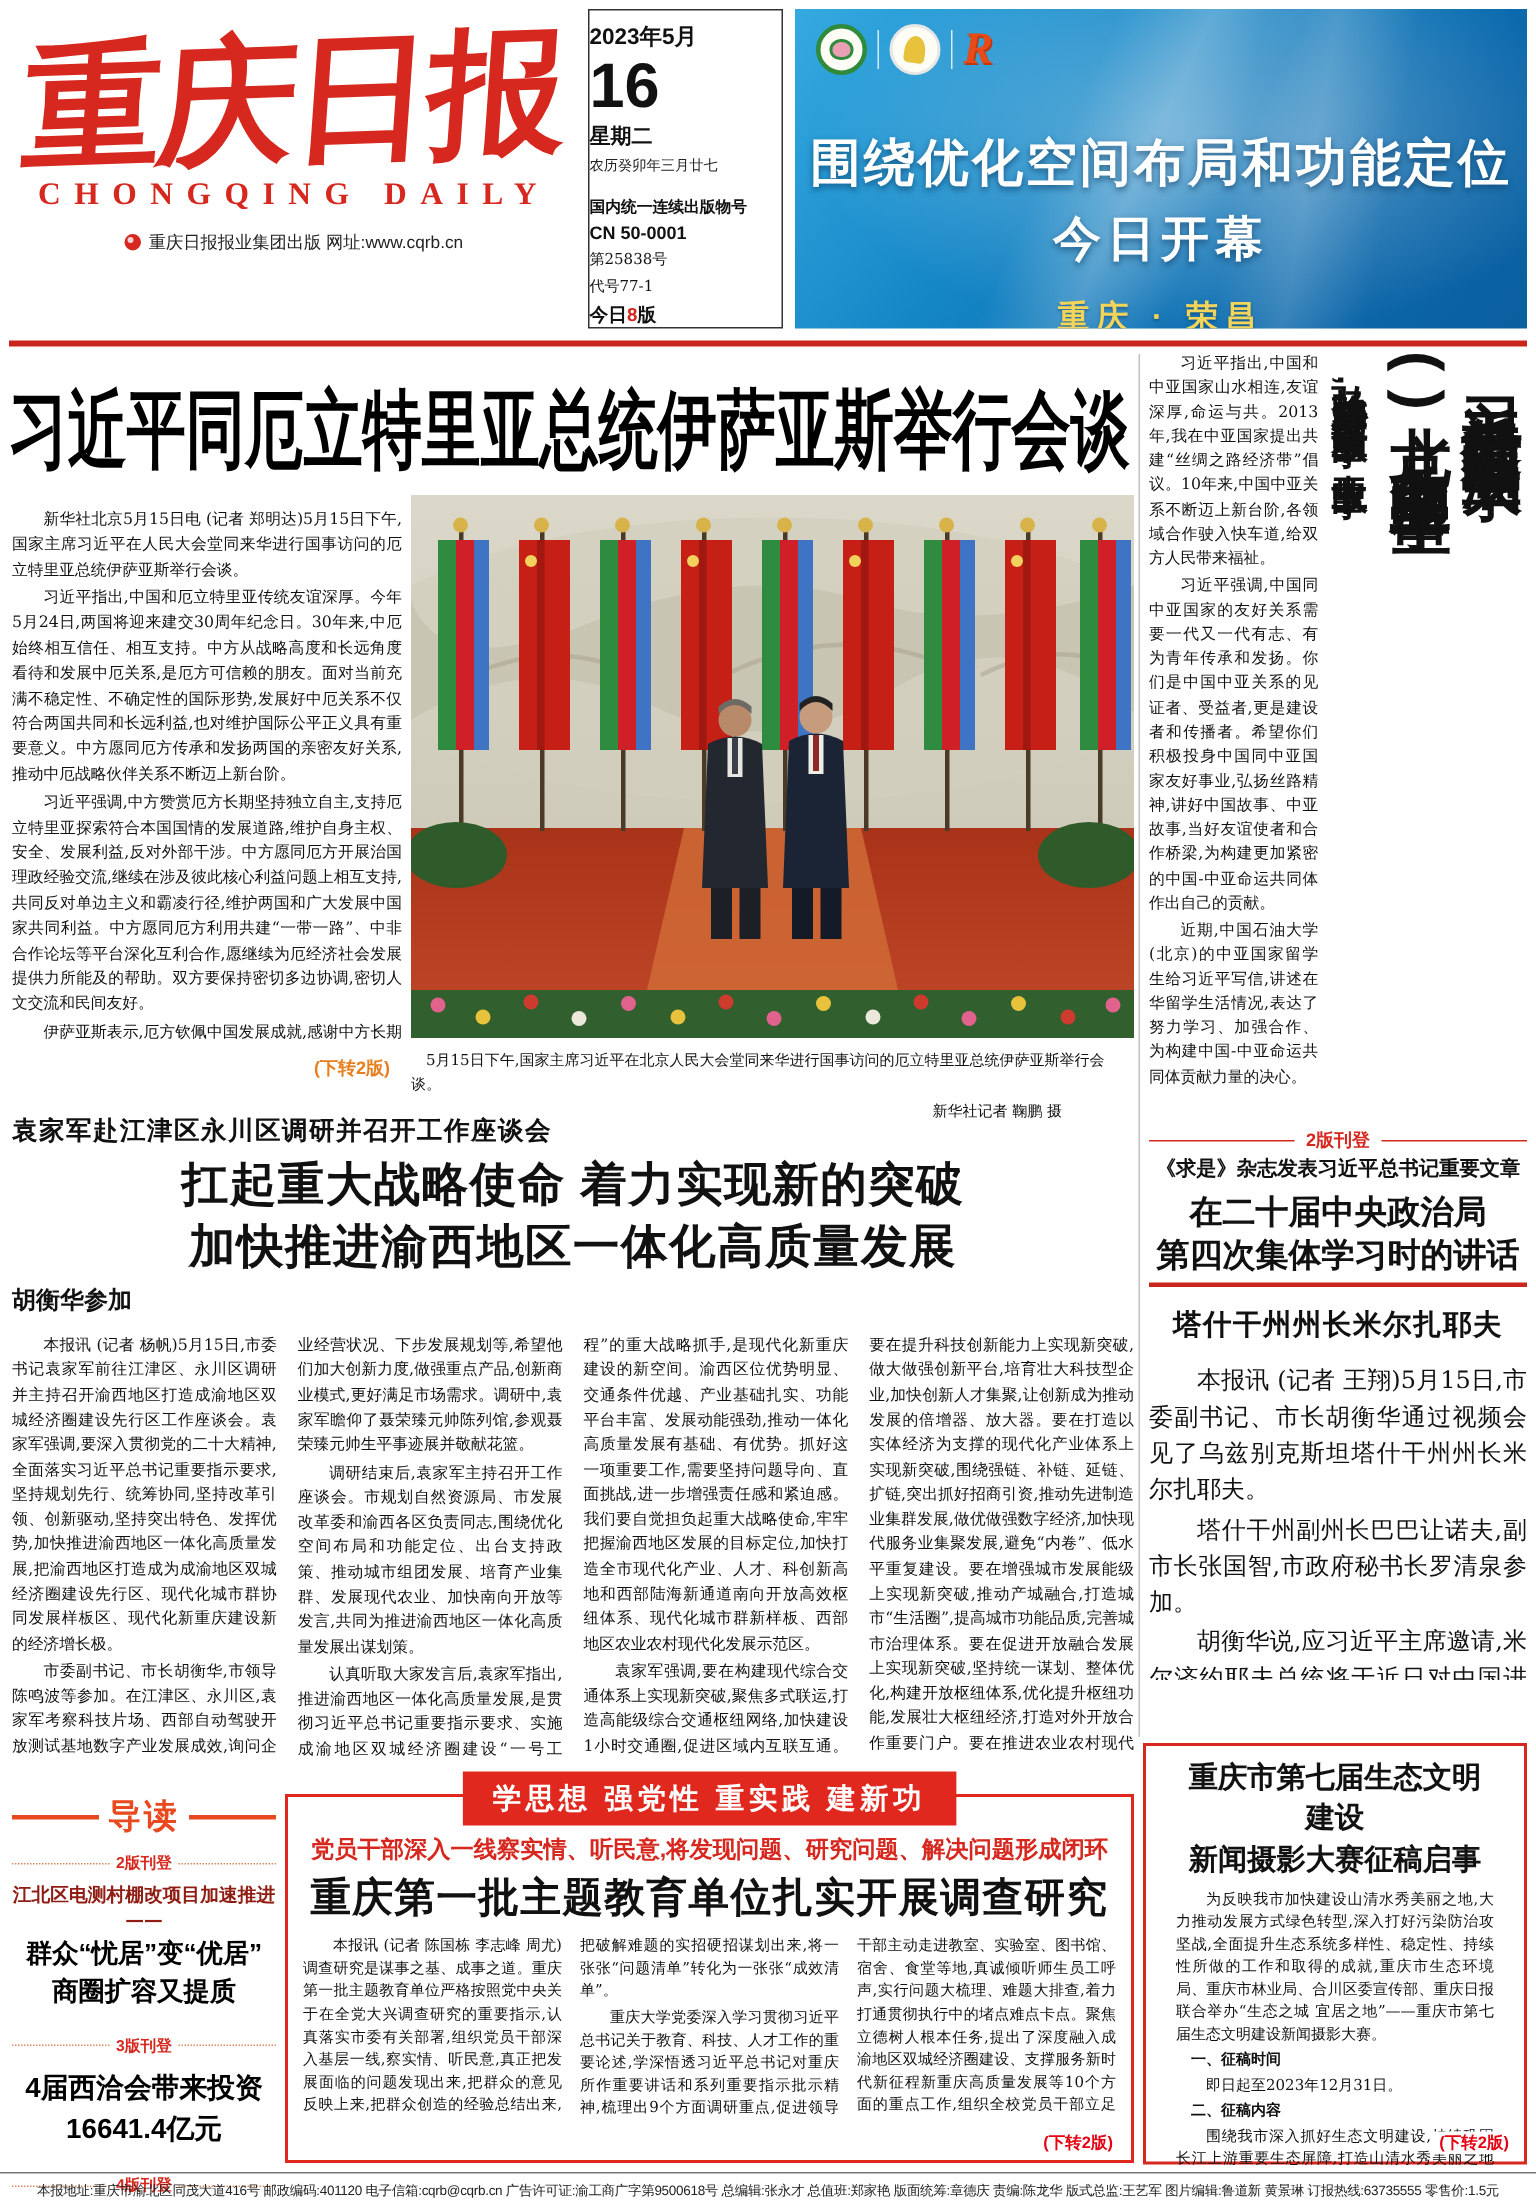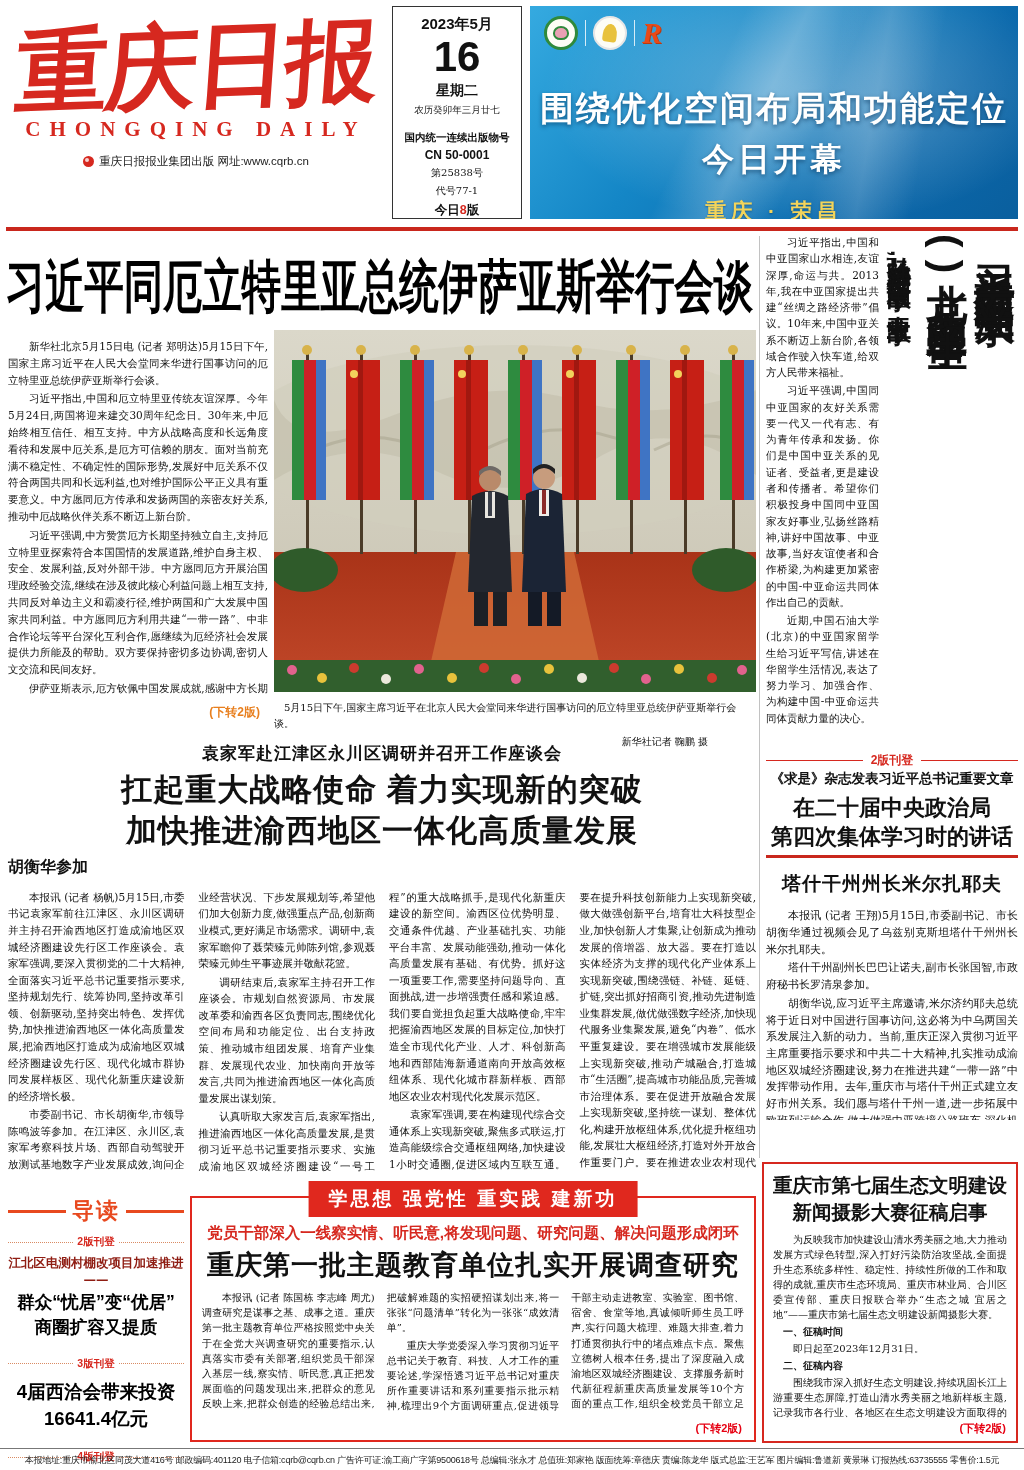--- a/index.html
+++ b/index.html
@@ -14,21 +14,21 @@
         font-family:"DejaVu Serif",serif;letter-spacing:-2px;transform:rotate(-2deg) skewX(-6deg);}
   .masthead-en{margin-top:-14px;font-size:21px;font-weight:bold;color:#d6281f;letter-spacing:9px;
         font-family:"Liberation Serif",serif;}
   .masthead-pub{margin-top:12px;font-size:11.5px;color:#222;display:flex;justify-content:center;align-items:center;gap:5px;
         font-family:"Liberation Sans",sans-serif;}
   .reddot{width:11px;height:11px;border-radius:50%;background:#d6281f;display:inline-block;position:relative;}
   .reddot:after{content:"";position:absolute;left:2px;top:2px;width:4px;height:4px;border-radius:50%;background:#fff;opacity:.8;}
 
   
   .datebox{position:absolute;left:392px;top:6px;width:130px;height:213px;border:1px solid #333;
-        text-align:center;font-family:"Liberation Sans",sans-serif;padding-top:8px;}
+        font-family:"Liberation Sans",sans-serif;padding-top:8px;}
   .db-ym{font-size:15px;font-weight:bold;}
   .db-day{font-size:42px;font-weight:bold;line-height:1.1;}
   .db-week{font-size:14px;font-weight:bold;margin-top:2px;}
   .db-lunar{font-size:9.5px;margin-top:4px;font-family:"DejaVu Serif",serif;color:#222;}
   .db-issn-label{font-size:10.5px;font-weight:bold;margin-top:14px;}
   .db-issn{font-size:12px;font-weight:bold;margin-top:3px;}
   .db-issue,.db-code{font-size:10px;margin-top:4px;font-family:"DejaVu Serif",serif;}
   .db-pages{font-size:12.5px;font-weight:bold;margin-top:4px;}
   .db-pages .num{color:#d6281f;}
 
@@ -82,33 +82,33 @@
   .pageref{position:absolute;left:766px;top:752px;width:252px;display:flex;align-items:center;gap:8px;
         color:#d6281f;font-size:12px;font-weight:bold;font-family:"Liberation Sans",sans-serif;}
   .pageref .ln{flex:1;height:1px;background:#d6281f;}
   .qiushi{position:absolute;left:766px;top:770px;width:252px;text-align:center;}
   .q-kicker{font-size:13.5px;font-weight:800;font-family:"Liberation Sans",sans-serif;}
   .q-headline{font-size:22px;font-weight:900;font-family:"Liberation Sans",sans-serif;line-height:1.32;margin-top:5px;}
   .rrule2{position:absolute;left:766px;top:855px;width:252px;height:3px;background:#c9271d;}
   .hu{position:absolute;left:766px;top:867px;width:252px;}
   .hu-headline{text-align:center;font-size:19px;font-weight:900;font-family:"Liberation Sans",sans-serif;
         line-height:1.75;letter-spacing:1px;}
-  .hu-body{margin-top:8px;font-size:11px;line-height:1.52;text-align:justify;height:212px;overflow:hidden;}
-
-  
-  .contest{position:absolute;left:762px;top:1162px;width:256px;height:281px;border:2px solid #d6281f;padding:8px 9px 4px;}
+  .hu-body{margin-top:8px;font-size:16px;line-height:1.52;text-align:justify;height:212px;overflow:hidden;}
+
+  
+  .contest{position:absolute;left:762px;top:1162px;width:256px;height:281px;border:2px solid #d6281f;padding:8px 20px 4px;}
   .contest-headline{text-align:center;font-size:19.5px;font-weight:900;font-family:"Liberation Sans",sans-serif;line-height:1.4;}
   .contest-body{margin-top:5px;font-size:10px;line-height:1.5;text-align:justify;height:186px;overflow:hidden;}
   .contest-body .hd{font-weight:bold;font-family:"Liberation Sans",sans-serif;text-indent:1em;margin-top:1px;}
   .contest-cont{position:absolute;right:10px;bottom:5px;color:#e60012;font-weight:bold;font-size:11px;
         font-family:"Liberation Sans",sans-serif;background:#fff;padding-left:6px;}
 
   
   .yuan{position:absolute;left:8px;top:742px;width:748px;}
-  .y-kicker{text-align:center;font-size:17px;font-weight:800;font-family:"Liberation Sans",sans-serif;letter-spacing:1px;}
+  .y-kicker{text-align:left;font-size:17px;font-weight:800;font-family:"Liberation Sans",sans-serif;letter-spacing:1px;}
   .y-headline{text-align:center;font-size:31px;font-weight:900;font-family:"Liberation Sans",sans-serif;
         line-height:1.32;margin-top:5px;letter-spacing:1px;}
   .y-sub{text-align:left;font-size:16px;font-weight:800;font-family:"Liberation Sans",sans-serif;margin-top:5px;}
   .y-body{margin-top:11px;column-count:4;column-gap:14px;column-fill:auto;font-size:10.5px;line-height:1.58;
         text-align:justify;height:298px;overflow:hidden;}
 
   
   .daodu{position:absolute;left:8px;top:1196px;width:176px;height:246px;}
   .dd-head{display:flex;align-items:center;gap:6px;}
   .dd-head .ln{flex:1;height:3px;background:#e8491f;}

